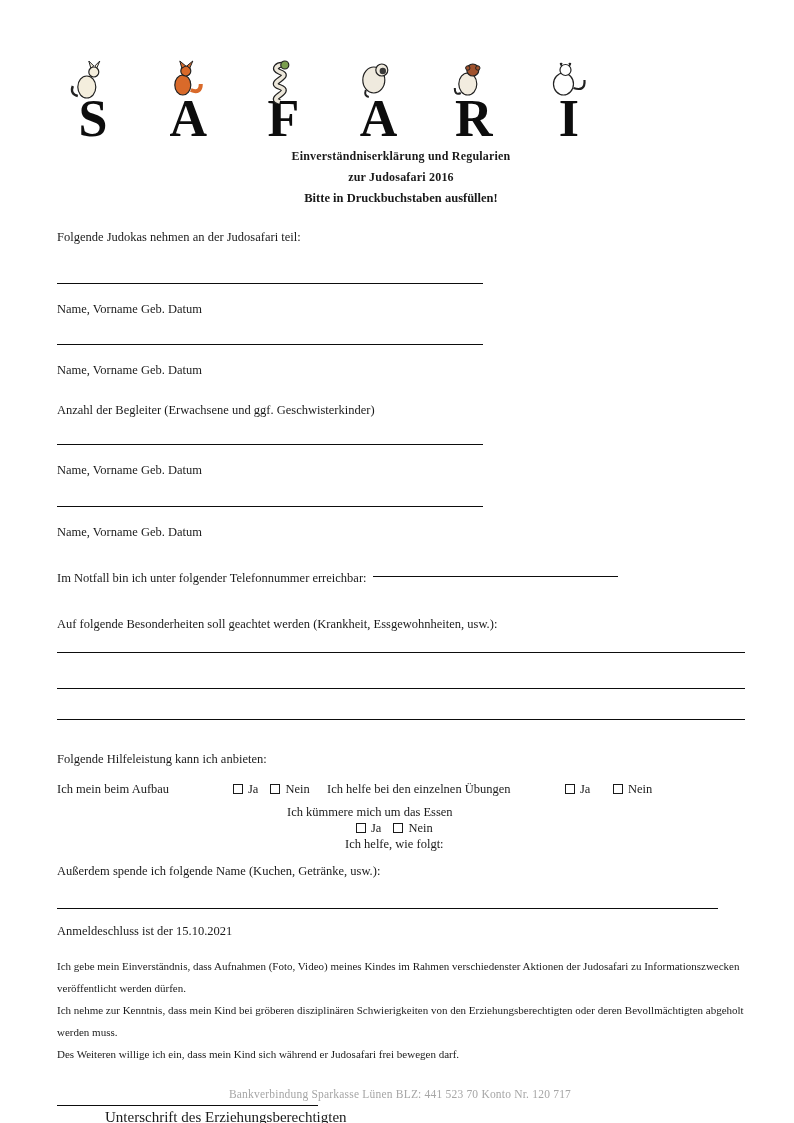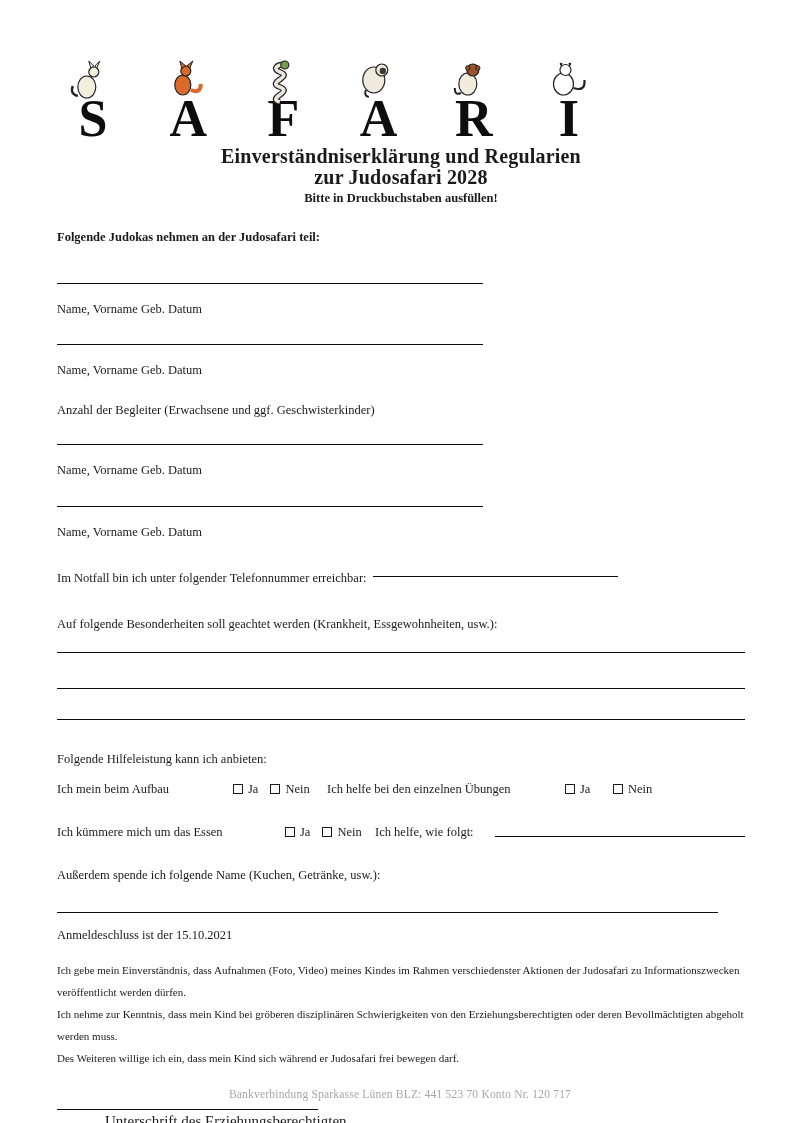--- a/index.html
+++ b/index.html
@@ -9,34 +9,34 @@
     font-family:"Liberation Serif", serif; color:#1a1a1a;
     padding:64px 49px 0 57px; overflow:hidden;
   }
   
   .logo-row { width:548px; height:78px; display:flex; justify-content:space-between; }
   .logo-letter { position:relative; width:72px; display:flex; align-items:flex-end; justify-content:center; }
   .letter-char { font-size:52px; line-height:0.88; font-weight:bold; color:#0d0d0d; }
   .animal { position:absolute; top:-4px; left:50%; transform:translateX(-58%); }
   
   .title-block { text-align:center; margin-top:4px; }
-  .title { font-size:20px; font-weight:bold; line-height:21px; letter-spacing:0.2px; }
+  .title { font-size:12px; font-weight:bold; line-height:21px; letter-spacing:0.2px; }
   .subtitle { font-size:12.5px; font-weight:bold; line-height:17px; margin-top:2px; }
   
   .label { font-size:12.5px; line-height:16px; }
   .fill-line { border-bottom:1.5px solid #0d0d0d; height:0; }
   .caption { font-size:12.5px; line-height:16px; margin-top:17px; }
   .w426 { width:426px; }
   .w661 { width:661px; }
   .w245 { width:245px; }
   .w261 { width:261px; }
-  .mt22 { margin-top:22px;font-weight:bold; } .mt38 { margin-top:38px; } .mt27 { margin-top:27px; }
+  .mt22 { margin-top:22px; } .mt38 { margin-top:38px; } .mt27 { margin-top:27px; }
   .mt24 { margin-top:24px; } .mt26 { margin-top:26px; } .mt28 { margin-top:28px; }
   .mt30 { margin-top:30px; } .mt20 { margin-top:20px; } .mt35 { margin-top:35px; }
-  .mt31 { margin-top:31px; } .mt14 { margin-top:14px; } .mt15 { margin-top:27px; }
+  .mt31 { margin-top:31px; } .mt14 { margin-top:14px; } .mt15 { margin-top:7px;flex-direction:column; }
   .mt29 { margin-top:29px; } .mt16 { margin-top:16px; } .mt40 { margin-top:40px; }
   .inline-row { display:flex; align-items:center; font-size:12.5px; line-height:16px; }
   .inline-row .fill-line { margin-left:6px; margin-bottom:3px; }
   .help-row { display:flex; align-items:center; font-size:12.5px; line-height:16px; }
   .hr1-c1 { width:176px; } .hr1-c2 { width:94px; } .hr1-c3 { width:238px; } .hr1-c4 { width:48px; }
   .hr2-c1 { width:228px; } .hr2-c2 { width:90px; } .hr2-c3 { width:112px; white-space:nowrap; }
   .help-row .fill-line.grow { flex:1; margin-left:8px; align-self:flex-end; margin-bottom:3px; }
   .cb { display:inline-block; width:10px; height:10px; border:1.2px solid #1a1a1a; background:#fff;
         margin-right:5px; vertical-align:-1px; }
   .cb-label { margin-right:12px; }
@@ -105,21 +105,21 @@
         <circle cx="22" cy="10" r="5.5" fill="#ffffff" stroke="#222" stroke-width="1.2"></circle>
         <path d="M18 7 Q14 2 19 3 Z" fill="#222"></path>
         <path d="M26 7 Q30 2 25 3 Z" fill="#222"></path>
       </svg>
       <span class="letter-char">I</span>
     </div>
   </div>
 
   <div class="title-block">
     <div class="title">Einverständniserklärung und Regularien</div>
-    <div class="title">zur Judosafari 2028</div>
+    <div class="title">zur Judosafari 2016</div>
     <div class="subtitle">Bitte in Druckbuchstaben ausfüllen!</div>
   </div>
 
   <div class="label mt22">Folgende Judokas nehmen an der Judosafari teil:</div>
 
   <div class="fill-line w426 mt38"></div>
   <div class="caption">Name, Vorname Geb. Datum</div>
 
   <div class="fill-line w426 mt27"></div>
   <div class="caption">Name, Vorname Geb. Datum</div>

